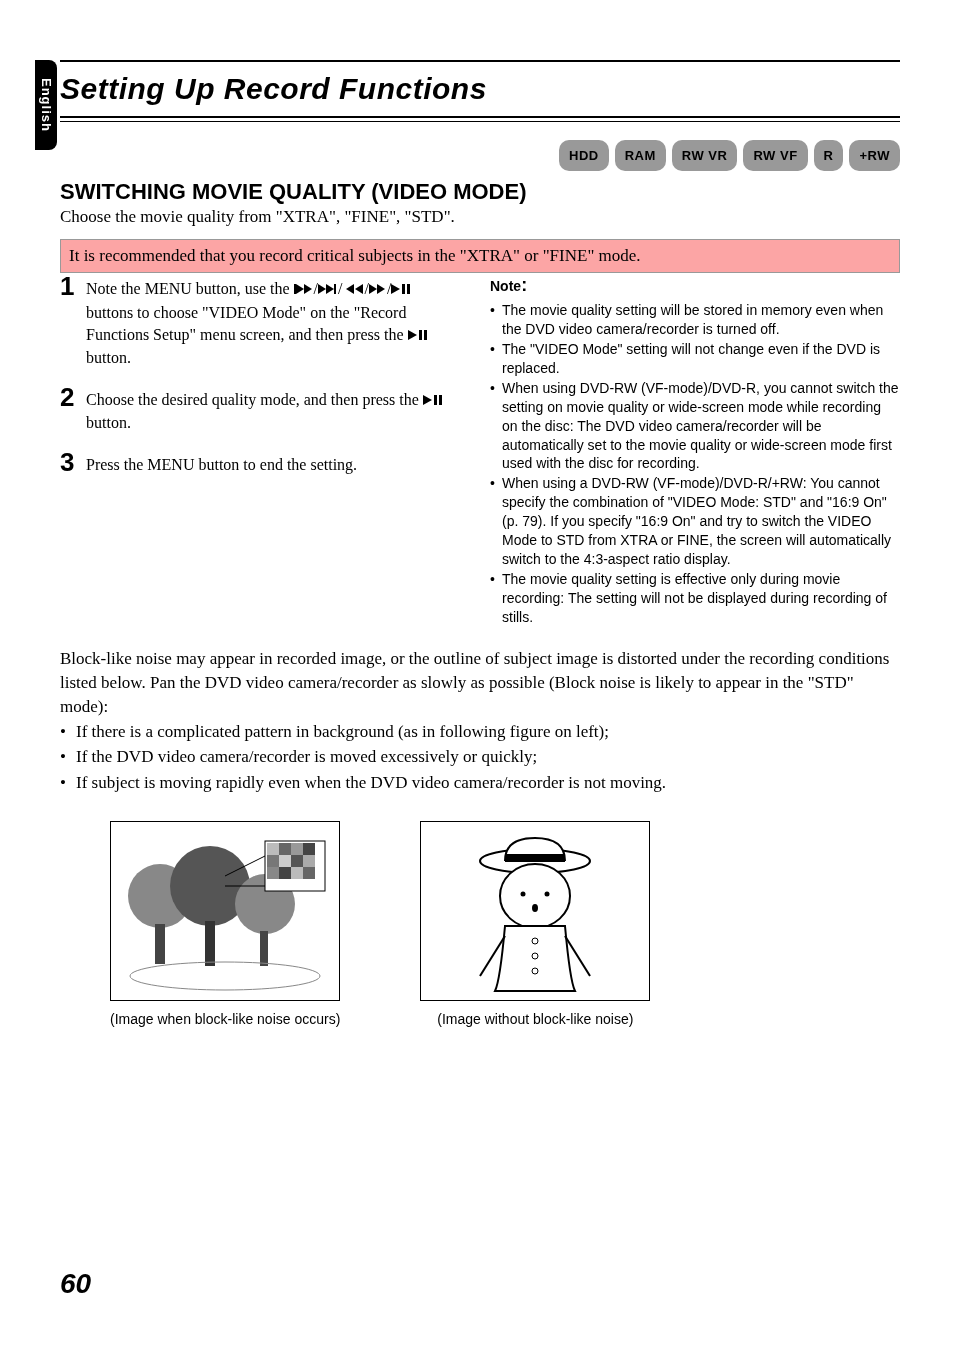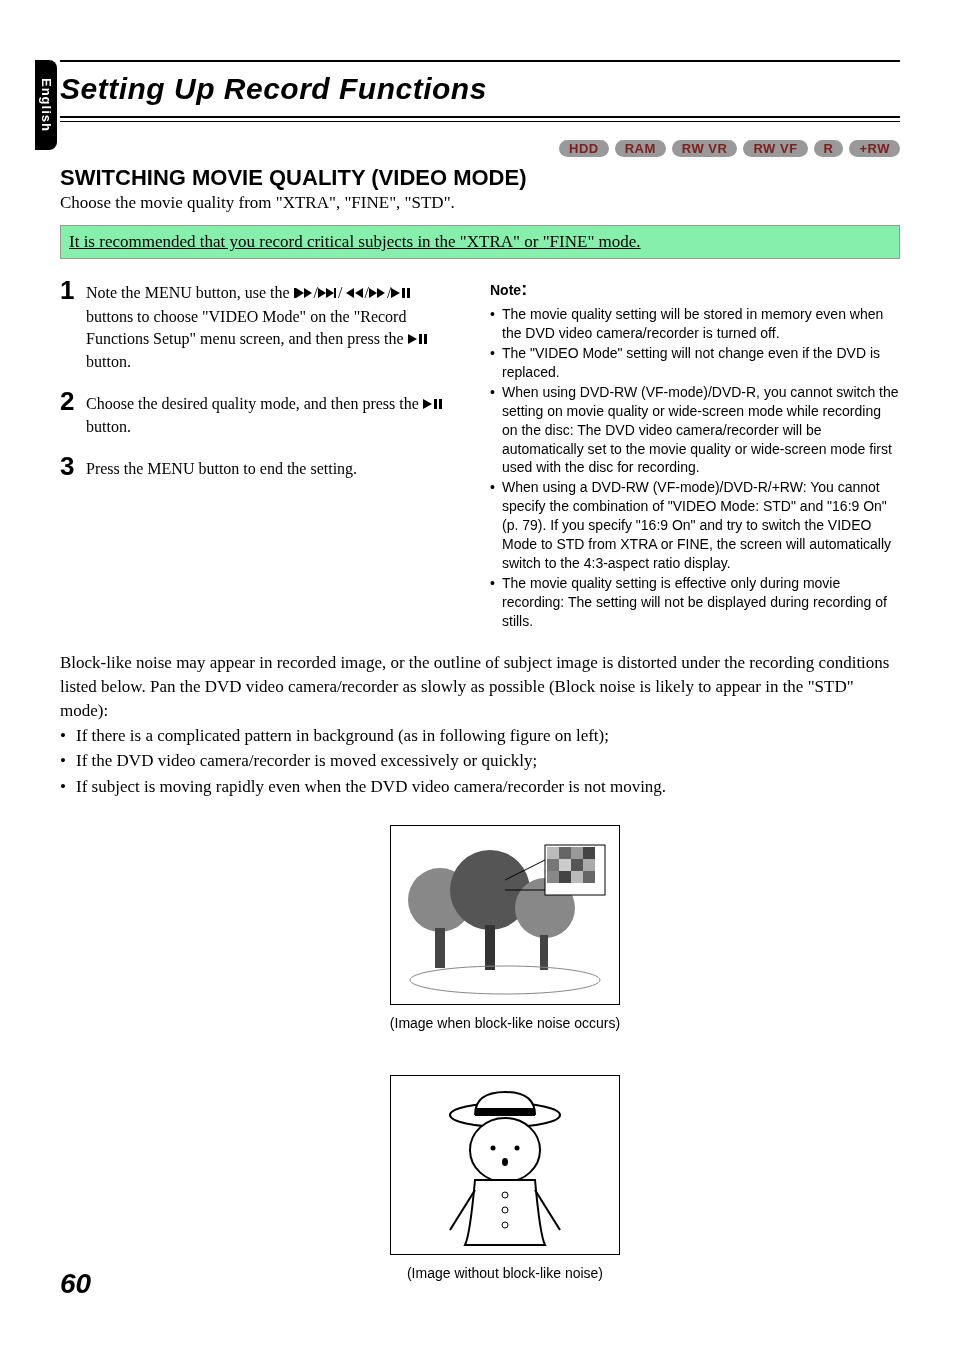--- a/index.html
+++ b/index.html
@@ -58,45 +58,43 @@
       border-bottom: 1px solid #000;
     }
     .badges {
       display: flex;
       gap: 6px;
       justify-content: flex-end;
       margin: 12px 0 8px 0;
     }
     .badge {
       background: #999;
-      color: #7f1d1d;
+      color: #000000;
       font-family: Arial, sans-serif;
       font-size: 13px;
       font-weight: bold;
-      padding: 1px 10px;
+      padding: 8px 10px;
       border-radius: 10px;
       letter-spacing: 0.5px;
     }
     .section-title {
       font-family: Arial, sans-serif;
       font-weight: bold;
       font-size: 22px;
       margin-bottom: 2px;
     }
     .intro-text {
       font-size: 17px;
       margin-bottom: 12px;
     }
     .highlight-box {
-      background: #86efac;
+      background: #fca5a5;
       border: 1px solid #999;
       padding: 6px 8px;
       font-size: 17px;
-      margin-bottom: 18px;
-      text-decoration: underline;
     }
     .two-col {
       display: flex;
       gap: 30px;
       margin-bottom: 20px;
     }
     .col-left { width: 400px; }
     .col-right { width: 410px; font-family: Arial, sans-serif; font-size: 14px; line-height: 1.35; }
     .step {
       display: flex;
@@ -130,23 +128,22 @@
     .bullet-list {
       font-size: 17px;
       line-height: 1.5;
       list-style: none;
       margin-bottom: 26px;
     }
     .bullet-list li { position: relative; padding-left: 16px; }
     .bullet-list li::before { content: "•"; position: absolute; left: 0; }
     .figures {
       display: flex;
-      gap: 44px;
+      gap: 80px;
       padding-left: 50px;
-      flex-direction: column;
     }
     .figure {
       display: flex;
       flex-direction: column;
       align-items: center;
     }
     .figure-img {
       width: 230px;
       height: 180px;
       border: 1px solid #000;

